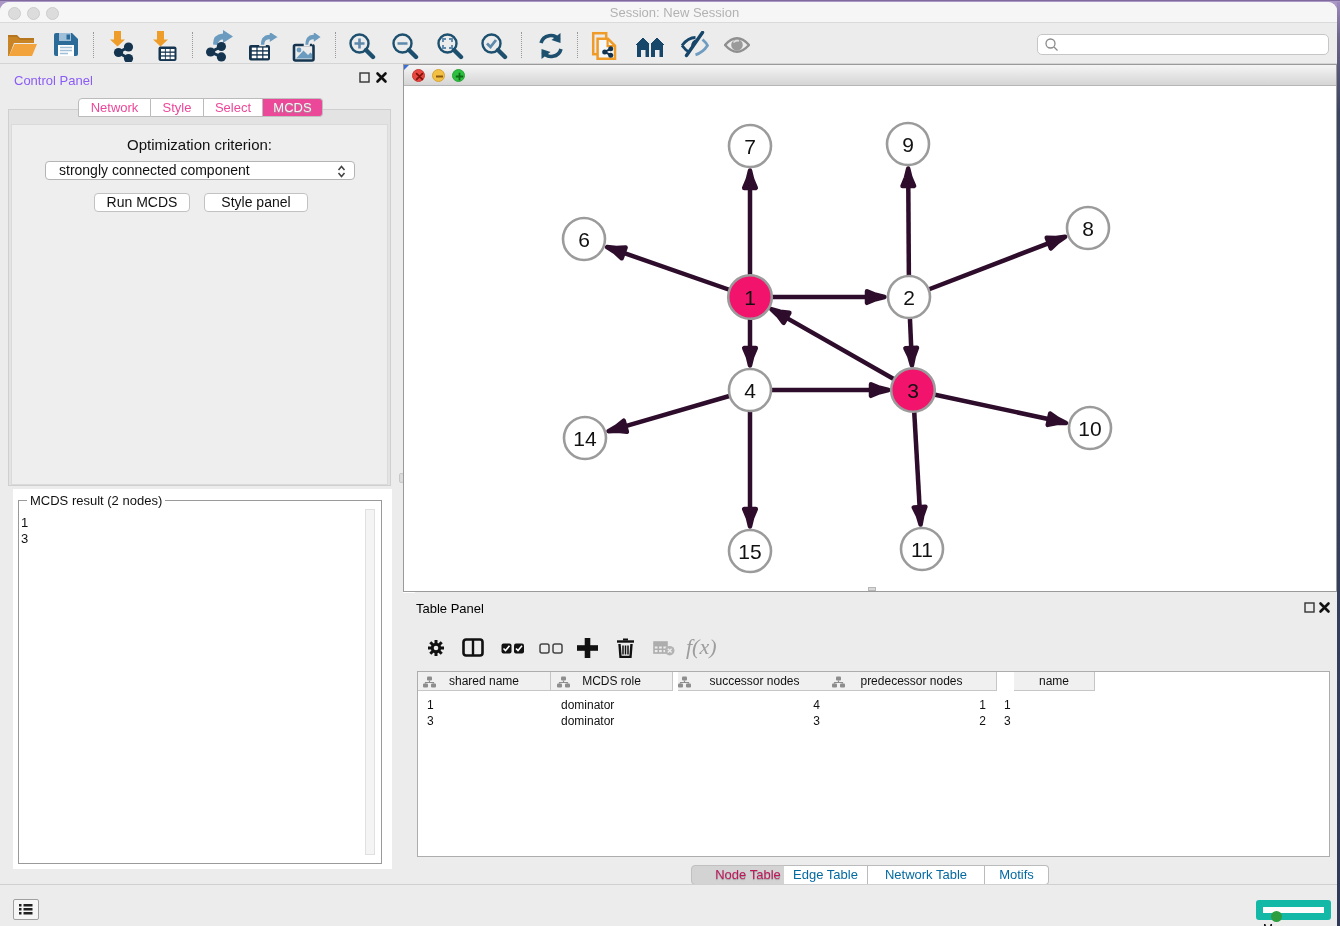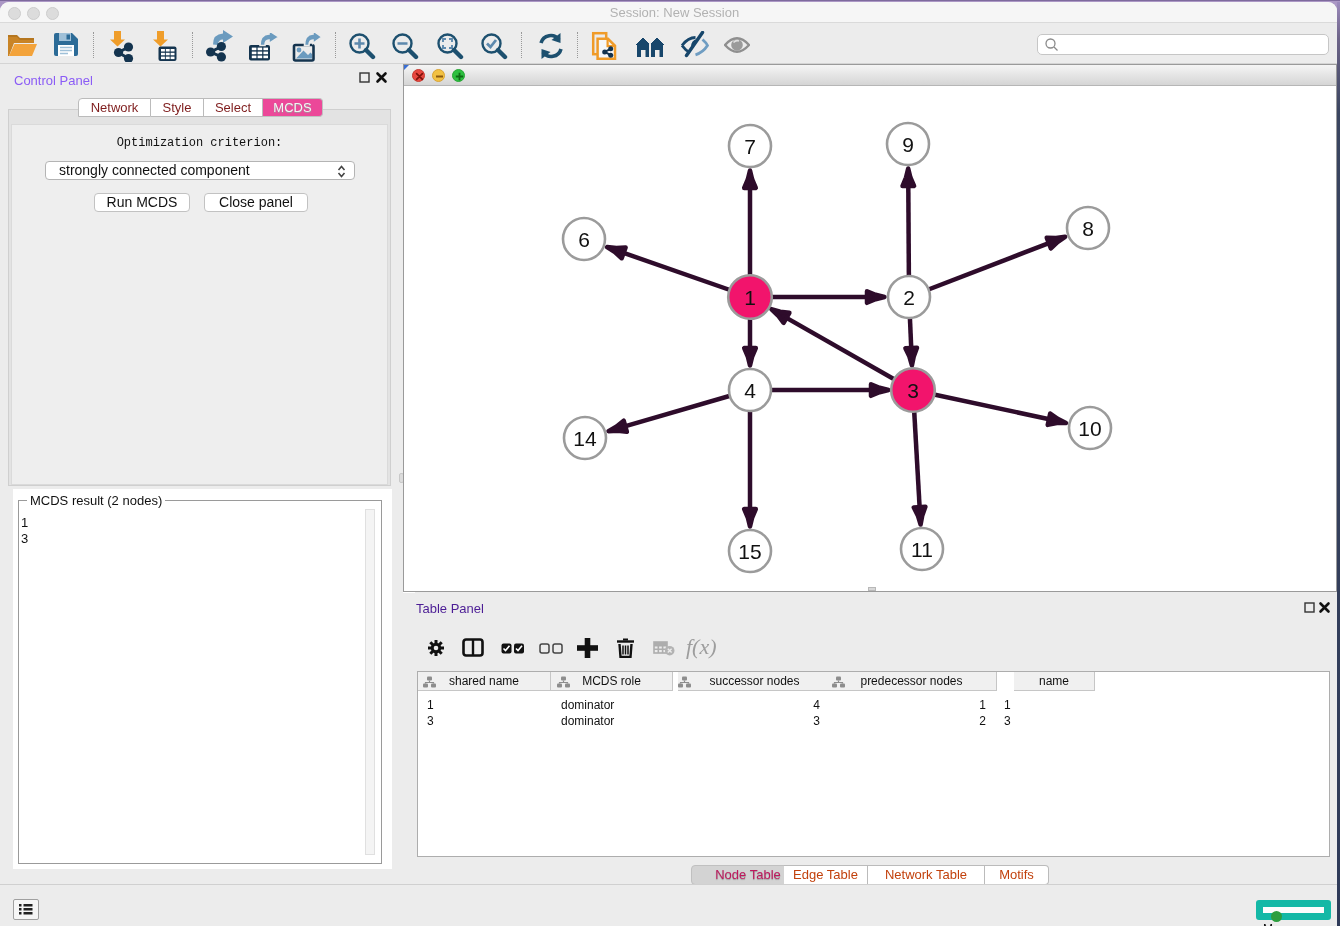--- a/index.html
+++ b/index.html
@@ -17,48 +17,48 @@
 .tl { position:absolute; top:5px; width:13px; height:13px; border-radius:50%; background:#dcdcdc; border:1px solid #cccccc; }
 #title-text { position:absolute; top:3px; width:100%; text-align:center; color:#b2b2b2; font-size:13px;padding-left:12px; }
 
 #toolbar { position:absolute; left:0; top:21px; width:100%; height:41px; background:#ececec; border-bottom:1px solid #d4d4d4; }
 .sep { position:absolute; top:9px; height:26px; border-left:1px dotted #999; width:0; }
 #searchbox { position:absolute; left:1037px; top:11px; width:292px; height:21px; background:#fff; border:1px solid #c6c6c6; border-radius:5px; }
 
 #cp { position:absolute; left:0; top:62px; width:392px; height:822px; background:#ececec; }
 #cp-title { position:absolute; left:14px; top:9px; font-size:13px; color:#8b5cf6; }
 #cp-tabsrow { position:absolute; left:0; top:34px; width:100%; height:20px; z-index:3; }
-.tab { position:absolute; top:0; height:19px; background:#fff; border:1px solid #bbb; font-size:13px; color:#7f1d1d; text-align:center; line-height:17px; }
+.tab { position:absolute; top:0; height:19px; background:#fff; border:1px solid #bbb; font-size:13px; color:#ec4899; text-align:center; line-height:17px; }
 #cp-pane { position:absolute; left:8px; top:45px; width:383px; height:377px; background:#e3e3e3; border:1px solid #cfcfcf; }
 #cp-inner { position:absolute; left:2px; top:14px; width:377px; height:361px; background:#eee; border:1px solid #dadada; }
-#opt-label { position:absolute; left:0; top:26px; width:100%; text-align:center; font-size:12px; color:#111;font-family:Liberation Mono, monospace; }
+#opt-label { position:absolute; left:0; top:26px; width:100%; text-align:center; font-size:15px; color:#111; }
 #dropdown { position:absolute; left:36px; top:51px; width:310px; height:19px; background:#fff; border:1px solid #b4b4b4; border-radius:4px; font-size:14px; color:#111; line-height:17px; padding-left:13px; }
 .btn { position:absolute; top:83px; height:19px; background:#fff; border:1px solid #c2c2c2; border-radius:4px; font-size:14px; color:#111; text-align:center; line-height:17px; }
 #whitebox { position:absolute; left:13px; top:425px; width:402px; height:380px; background:#fff; }
 #fieldset { position:absolute; left:5px; top:11px; width:364px; height:364px; border:1px solid #9a9a9a; background:#fff; }
 #fs-legend { position:absolute; left:8px; top:-8px; background:#fff; padding:0 3px; font-size:13px; color:#111; }
 #fs-text { position:absolute; left:2px; top:14px; font-size:13px; color:#111; line-height:15.5px; }
 #fs-scroll { position:absolute; right:6px; top:8px; width:10px; height:346px; background:#f4f4f4; border:1px solid #e0e0e0; }
 
 #vsplit { position:absolute; left:392px; top:62px; width:11px; height:822px; background:#ececec; }
 
 #net { position:absolute; left:403px; top:62px; width:934px; height:528px; border:1px solid #9a9a9a; background:#fff; }
 #net-tb { position:absolute; left:0; top:0; width:100%; height:21px; background:linear-gradient(#f5f5f5,#d5d5d5); border-bottom:1px solid #b6b6b6; }
 #net-title { position:absolute; width:100%; top:4px; text-align:center; font-size:12px; color:#222; }
 .mac { position:absolute; top:4px; width:13px; height:13px; border-radius:50%; }
 .mac svg { position:absolute; left:0; top:0; }
 
 #tp { position:absolute; left:403px; top:591px; width:937px; height:291px; background:#ececec; }
-#tp-title { position:absolute; left:13px; top:8px; font-size:13px; color:#4c1d95; }
+#tp-title { position:absolute; left:13px; top:8px; font-size:13px; color:#000000; }
 #tbl { position:absolute; left:14px; top:78px; width:913px; height:186px; background:#fff; border:1px solid #adadad; }
 .th { position:absolute; top:0; height:19px; background:#f0f0f0; border-bottom:1px solid #c6c6c6; border-right:1px solid #c6c6c6; font-size:12px; color:#111; text-align:center; line-height:18px; }
 .td { position:absolute; font-size:12px; color:#111; height:16px; line-height:16px; }
 .thicon { position:absolute; top:4px; }
 #tp-tabs { position:absolute; left:0; top:272px; width:100%; height:20px; }
-.tptab { position:absolute; top:0; height:20px; background:#fff; border:1px solid #bbb; font-size:13px; color:#c2410c; text-align:center; line-height:18px; }
+.tptab { position:absolute; top:0; height:20px; background:#fff; border:1px solid #bbb; font-size:13px; color:#0369a1; text-align:center; line-height:18px; }
 
 #statusbar { position:absolute; left:0; top:882px; width:100%; height:40px; background:#ececec; border-top:1px solid #d0d0d0; }
 #listbtn { position:absolute; left:13px; top:14px; width:26px; height:21px; background:#f6f6f6; border:1px solid #a0a0a0; border-radius:2px; }
 #membtn { position:absolute; left:1256px; top:15px; width:75px; height:20px; background:#fcfcfc; border:7px solid #14b8a6; border-radius:3px; font-size:12px; color:#111; }
 </style>
 </head>
 <body>
 <div id="topline"></div>
 <div id="win">
   <div id="titlebar">
@@ -239,21 +239,21 @@
     </div>
     <div id="cp-pane">
       <div id="cp-inner"></div>
       <div id="opt-label">Optimization criterion:</div>
       <div id="dropdown">strongly connected component
         <svg style="position:absolute;right:8px;top:3px" width="9" height="13">
             <path d="M1.5 5 L4.5 1.5 L7.5 5 M1.5 8 L4.5 11.5 L7.5 8" fill="none" stroke="#444" stroke-width="1.6"></path>
           </svg>
       </div>
       <div class="btn" style="left:85px; width:96px;">Run MCDS</div>
-      <div class="btn" style="left:195px; width:104px;">Close panel</div>
+      <div class="btn" style="left:195px; width:104px;">Style panel</div>
     </div>
     <div id="whitebox">
       <div id="fieldset">
         <div id="fs-legend">MCDS result (2 nodes)</div>
         <div id="fs-text">1<br>3</div>
         <div id="fs-scroll"></div>
       </div>
     </div>
   </div>
 

